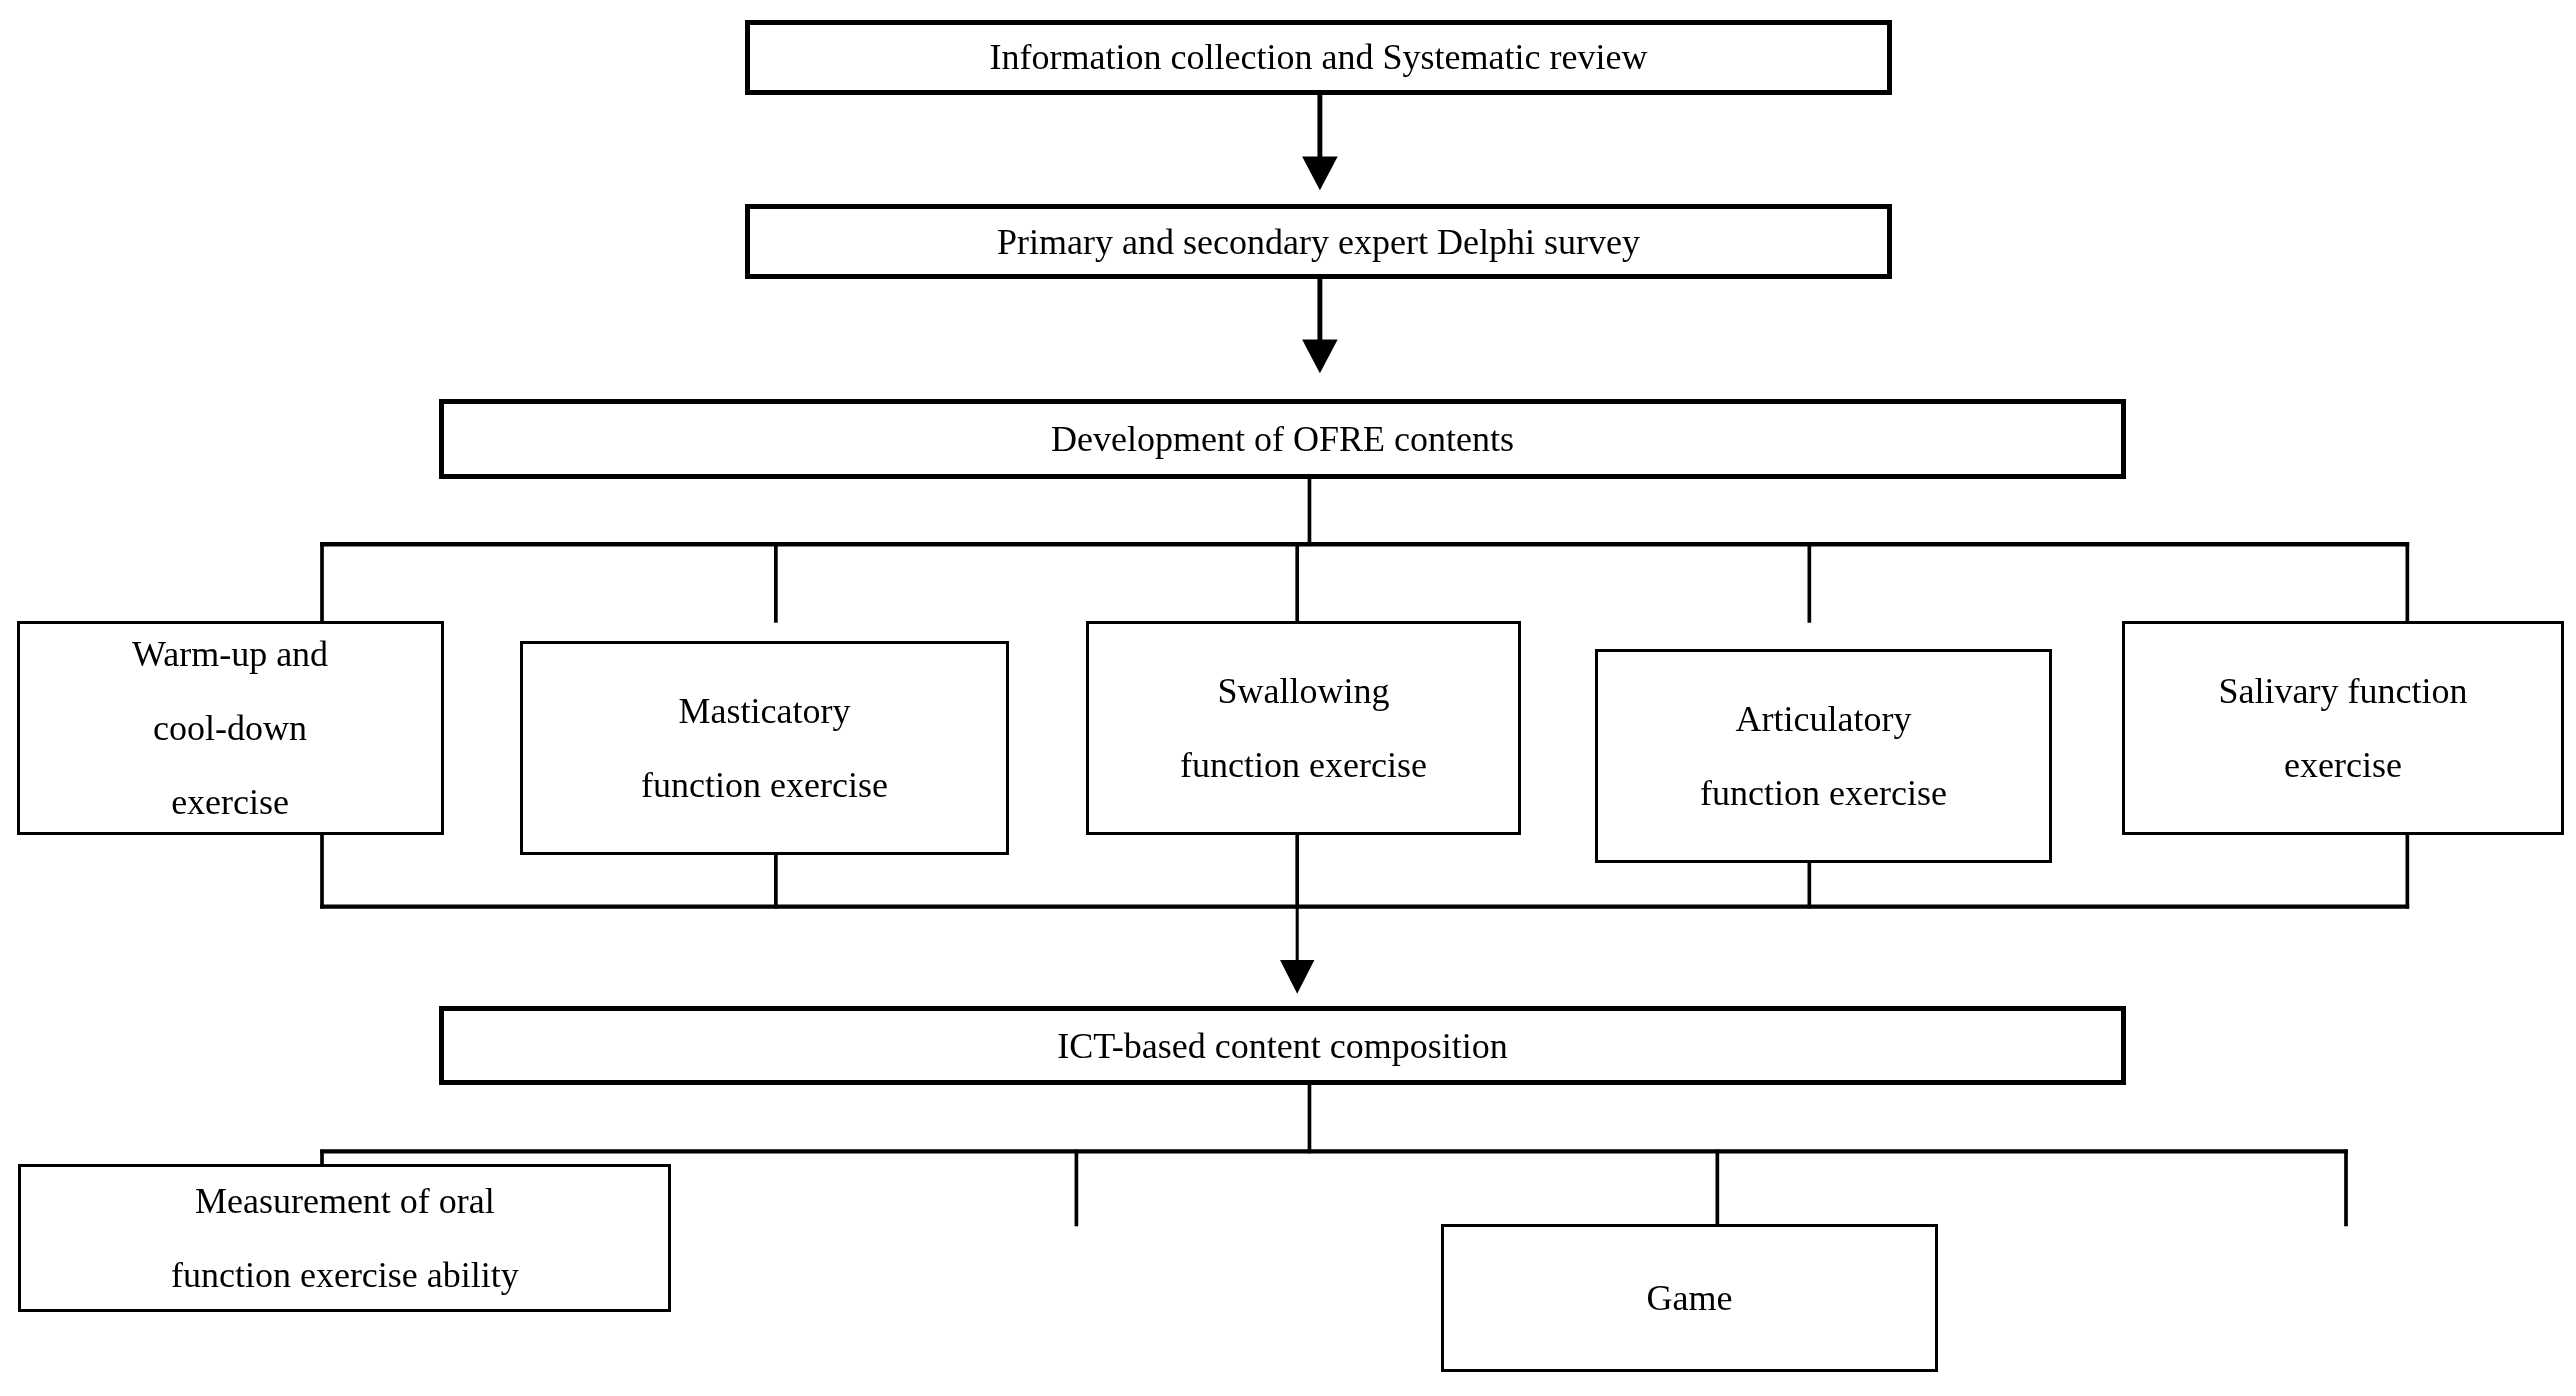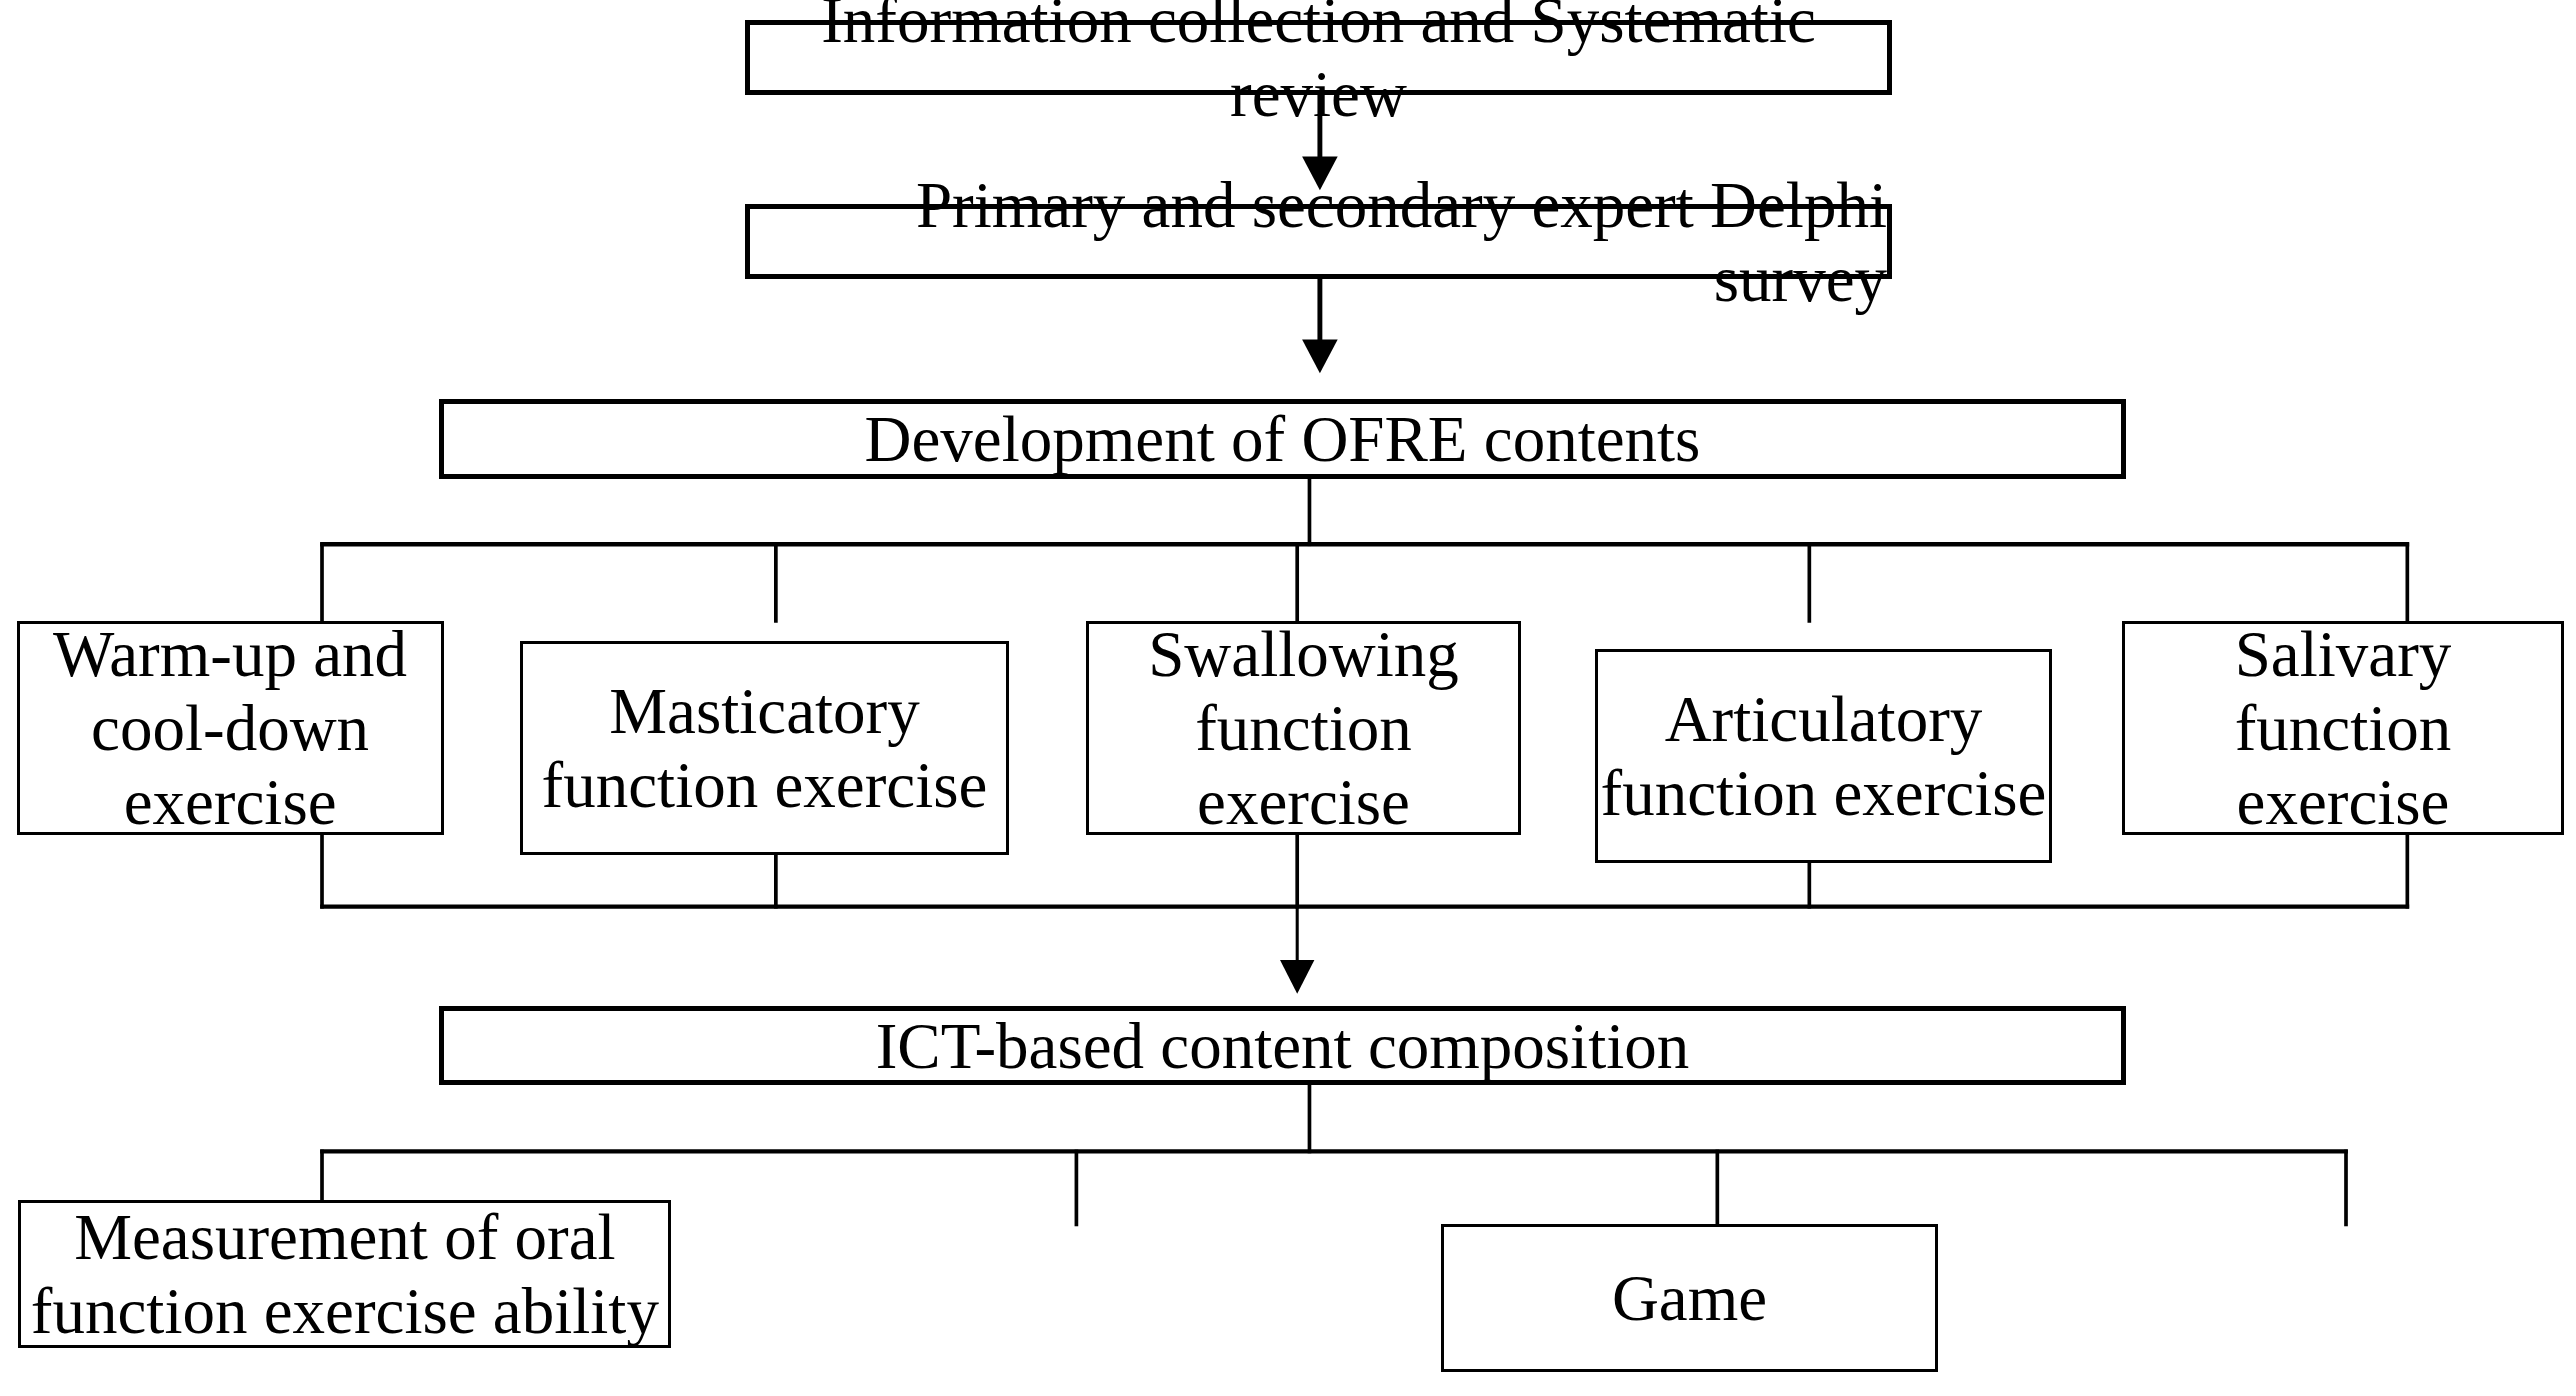--- a/index.html
+++ b/index.html
@@ -25,21 +25,21 @@
   }
   .node {
     position: absolute;
     box-sizing: border-box;
     background: #ffffff;
     border: 5.5px solid #000000;
     display: flex;
     align-items: center;
     justify-content: center;
     text-align: center;
-    font-size: 65px;
+    font-size: 36px;
     line-height: 74px;
     white-space: pre-line;
   }
   .node.small {
     border-width: 3.7px;
   }
 </style>
 </head>
 <body>
 
@@ -101,21 +101,21 @@
 function exercise</div>
 
   <div class="node small" style="left:1595px; top:621px; width:457px; height:214px;margin-top:28px;">Articulatory
 function exercise</div>
 
   <div class="node small" style="left:2122px; top:621px; width:442px; height:214px;">Salivary function
 exercise</div>
 
   <div class="node" style="left:439px; top:1006px; width:1687px; height:79px;">ICT-based content composition</div>
 
-  <div class="node small" style="left:18.4px; top:1200px; width:653px; height:148px;">Measurement of oral
+  <div class="node small" style="left:18.4px; top:1164px; width:653px; height:148px;">Measurement of oral
 function exercise ability</div>
 
 
   <div class="node small" style="left:1441px; top:1224px; width:497px; height:148px;">Game</div>
 
 
 </div>
 
 
 </body></html>

